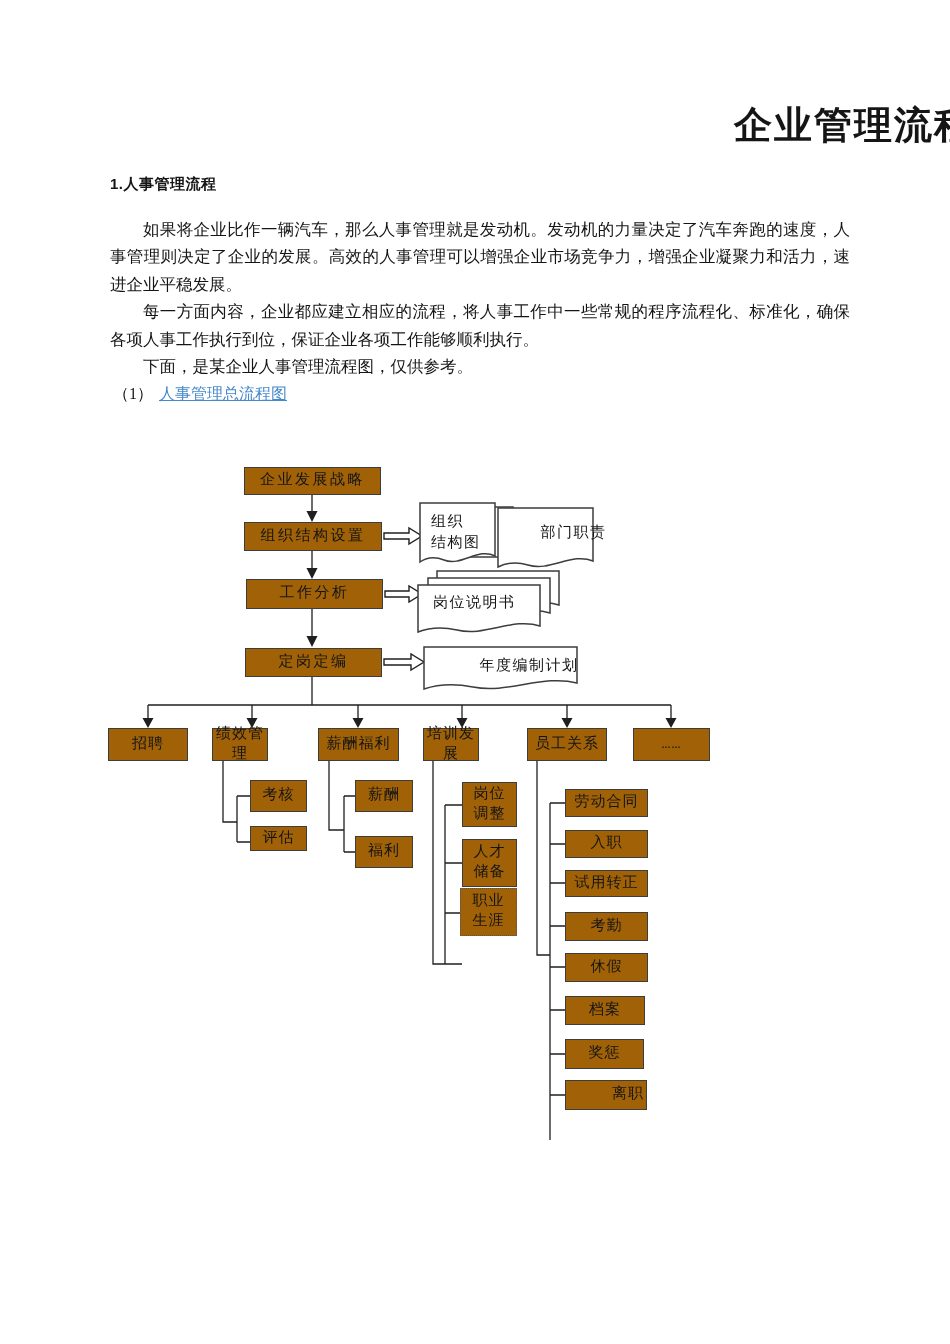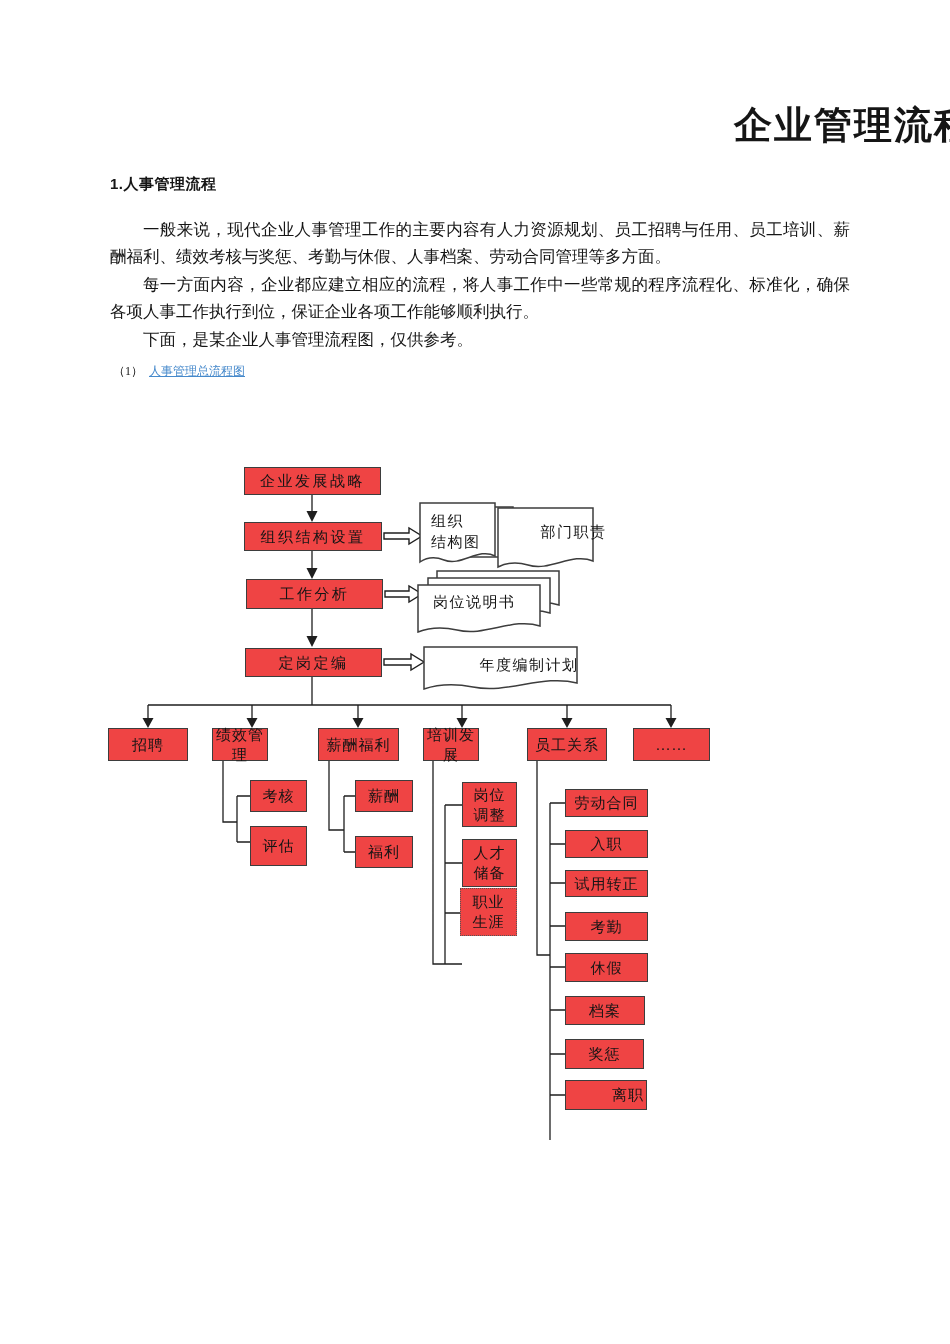--- a/index.html
+++ b/index.html
@@ -6,43 +6,43 @@
   #page{position:relative;width:950px;height:1344px;background:#fff;overflow:hidden;
         font-family:"Liberation Serif","DejaVu Serif",serif;color:#151515;}
   .doc-title{position:absolute;top:100px;left:0;width:950px;text-align:right;
              font-size:38px;font-weight:bold;letter-spacing:2px;margin-left:24px;}
   .sec-heading{position:absolute;top:175px;left:110px;
                font-family:"Liberation Sans","DejaVu Sans",sans-serif;
                font-size:15px;font-weight:bold;letter-spacing:.5px;}
   .bodytext{position:absolute;top:216px;left:110px;width:740px;
             font-size:16.5px;line-height:27.4px;text-align:justify;}
   .bodytext p{margin:0;text-indent:2em;}
-  .figline{margin-top:5px;text-indent:3px;font-size:12px;}
+  .figline{text-indent:3px;font-size:16px;}
   .figline .idx{margin-right:6px;}
   .figlink{text-decoration:underline;cursor:pointer;}
   #chart-svg{position:absolute;left:0;top:0;width:950px;height:1344px;}
-  .box{position:absolute;box-sizing:border-box;border:1.5px solid #3d3d3d;background:#ef4444;
+  .box{position:absolute;box-sizing:border-box;border:1.5px solid #3d3d3d;background:#a16207;
        display:flex;align-items:center;justify-content:center;text-align:center;
-       font-size:15px;line-height:20px;letter-spacing:1px;white-space:pre-line;}
+       font-size:15px;line-height:20px;letter-spacing:1px;white-space:pre-line;font-family:Liberation Mono, monospace;}
   .box.main{letter-spacing:2.5px;}
   .box.dotted{border:1.5px dotted #555;}
   .doc-label{position:absolute;font-size:15px;letter-spacing:1.5px;line-height:21px;
              white-space:pre-line;}
   .doc-label.center{text-align:center;padding-left:28px;}
 </style>
 </head>
 <body>
 
 <div id="page">
 
   <div class="doc-title">企业管理流程</div>
   <div class="sec-heading">1.人事管理流程</div>
 
   <div class="bodytext">
-    <p>一般来说，现代企业人事管理工作的主要内容有人力资源规划、员工招聘与任用、员工培训、薪酬福利、绩效考核与奖惩、考勤与休假、人事档案、劳动合同管理等多方面。</p>
+    <p>如果将企业比作一辆汽车，那么人事管理就是发动机。发动机的力量决定了汽车奔跑的速度，人事管理则决定了企业的发展。高效的人事管理可以增强企业市场竞争力，增强企业凝聚力和活力，速进企业平稳发展。</p>
     <p>每一方面内容，企业都应建立相应的流程，将人事工作中一些常规的程序流程化、标准化，确保各项人事工作执行到位，保证企业各项工作能够顺利执行。</p>
     <p>下面，是某企业人事管理流程图，仅供参考。</p>
     <div class="figline">
       <span class="idx">（1）</span><a class="figlink" style="color: rgb(70, 137, 203);">人事管理总流程图</a>
     </div>
   </div>
 
   <svg id="chart-svg" viewBox="0 0 950 1344" xmlns="http://www.w3.org/2000/svg">
     <g fill="none" stroke="#1f1f1f" stroke-width="1.3">
       <path d="M312,494 V511 M312,551 V568 M312,609 V636"></path>
@@ -85,21 +85,21 @@
   <div class="doc-label center" style="left:426px;top:655px;width:150px;">年度编制计划</div>
 
   <div class="box" style="left:108px;top:728px;width:80px;height:33px;">招聘</div>
   <div class="box" style="left:212px;top:728px;width:56px;height:33px;">绩效管理</div>
   <div class="box" style="left:318px;top:728px;width:81px;height:33px;">薪酬福利</div>
   <div class="box" style="left:423px;top:728px;width:56px;height:33px;">培训发展</div>
   <div class="box" style="left:527px;top:728px;width:80px;height:33px;">员工关系</div>
   <div class="box" style="left:633px;top:728px;width:77px;height:33px;">……</div>
 
   <div class="box" style="left:250px;top:780px;width:57px;height:32px;">考核</div>
-  <div class="box" style="left:250px;top:826px;width:57px;height:40px;">评估</div>
+  <div class="box" style="left:250px;top:826px;width:57px;height:25px;">评估</div>
 
   <div class="box" style="left:355px;top:780px;width:58px;height:32px;">薪酬</div>
   <div class="box" style="left:355px;top:836px;width:58px;height:32px;">福利</div>
 
   <div class="box" style="left:462px;top:782px;width:55px;height:45px;">岗位
 调整</div>
   <div class="box" style="left:462px;top:839px;width:55px;height:48px;">人才
 储备</div>
   <div class="box" style="left:462px;top:897px;width:54px;height:33px;">培训</div>
   <div class="box dotted" style="left:460px;top:888px;width:57px;height:48px;">职业

